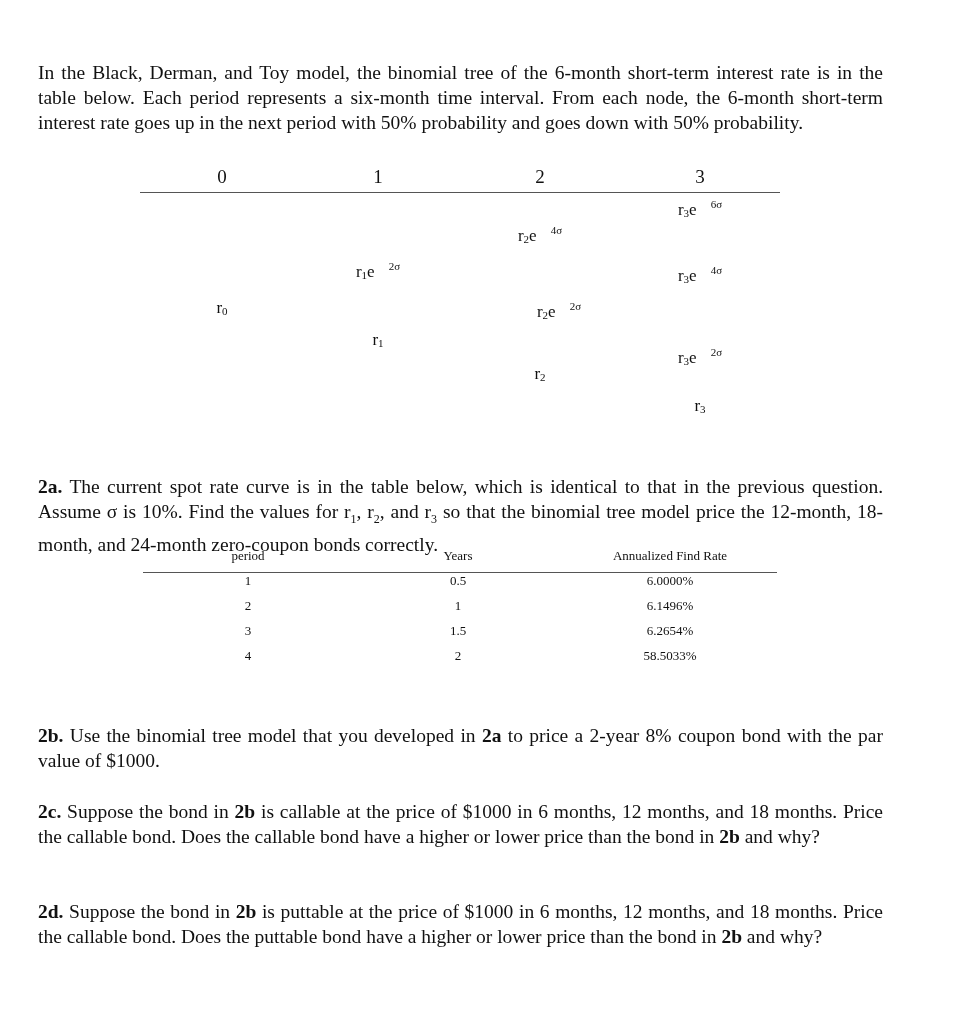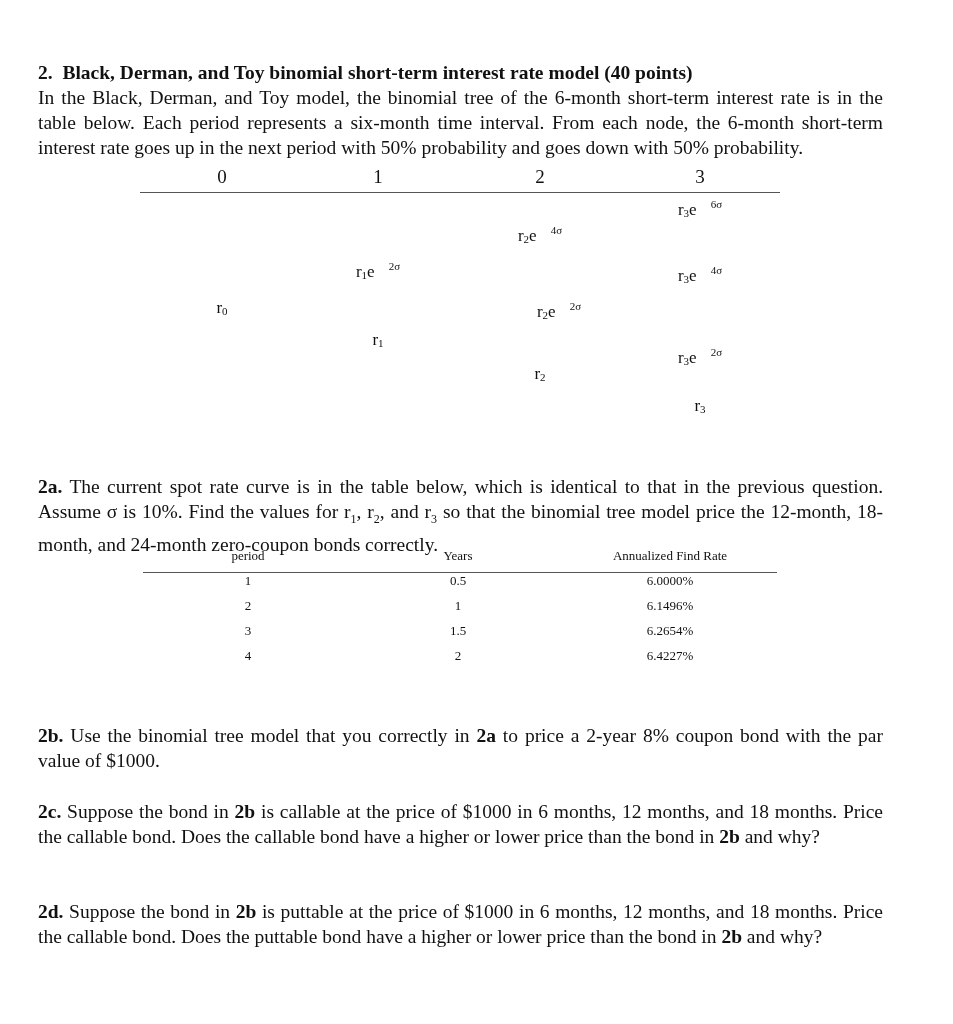--- a/index.html
+++ b/index.html
@@ -26,23 +26,20 @@
   .spot .row { position: relative; height: 25px; }
   .spot .cell { position: absolute; top: 0; transform: translateX(-50%); white-space: nowrap; }
   .spot .head { border-bottom: 1.5px solid #555; height: 24px; }
 
   .blk { position: absolute; left: 38px; width: 845px; }
 </style>
 </head>
 <body>
 
 <div class="page">
-  <div class="title-line">
-    <span>2.</span>&nbsp; <span>Black, Derman, and Toy binomial short-term interest rate model (40 points)</span>
-  </div>
   <p class="para">In the Black, Derman, and Toy model, the binomial tree of the 6-month short-term interest rate is in  the table below.  Each period represents a six-month time interval.  From each node, the 6-month short-term interest rate goes up in the next period with 50% probability and goes down with 50% probability.</p>
 </div>
 
 <div class="tree">
   <span class="hdr" style="left:82px">0</span>
   <span class="hdr" style="left:238px">1</span>
   <span class="hdr" style="left:400px">2</span>
   <span class="hdr" style="left:560px">3</span>
   <div class="rule"></div>
 
@@ -82,26 +79,26 @@
     <span class="cell" style="left:527px">6.1496%</span>
   </div>
   <div class="row">
     <span class="cell" style="left:105px">3</span>
     <span class="cell" style="left:315px">1.5</span>
     <span class="cell" style="left:527px">6.2654%</span>
   </div>
   <div class="row">
     <span class="cell" style="left:105px">4</span>
     <span class="cell" style="left:315px">2</span>
-    <span class="cell" style="left:527px">6.4227%</span>
+    <span class="cell" style="left:527px">58.5033%</span>
   </div>
 </div>
 
 <div class="blk" style="top:723px">
-  <p class="para"><span class="b">2b.</span><span> Use the binomial tree model that you correctly in </span><span class="b">2a</span><span> to price a 2-year 8% coupon bond with the par value of $1000.</span></p>
+  <p class="para"><span class="b">2b.</span><span> Use the binomial tree model that you developed in </span><span class="b">2a</span><span> to price a 2-year 8% coupon bond with the par value of $1000.</span></p>
 </div>
 
 <div class="blk" style="top:799px">
   <p class="para"><span class="b">2c.</span><span> Suppose the bond in </span><span class="b">2b</span><span> is callable at the price of $1000 in 6 months, 12 months, and 18 months.  Price the callable bond.  Does the callable bond have a higher or lower price than the bond in </span><span class="b">2b</span><span> and why?</span></p>
 </div>
 
 <div class="blk" style="top:899px">
   <p class="para"><span class="b">2d.</span><span> Suppose the bond in </span><span class="b">2b</span><span> is puttable at the price of $1000 in 6 months, 12 months, and 18 months.  Price the callable bond. Does the  puttable bond have a higher or lower price than the bond in </span><span class="b">2b</span><span> and why?</span></p>
 </div>
 

